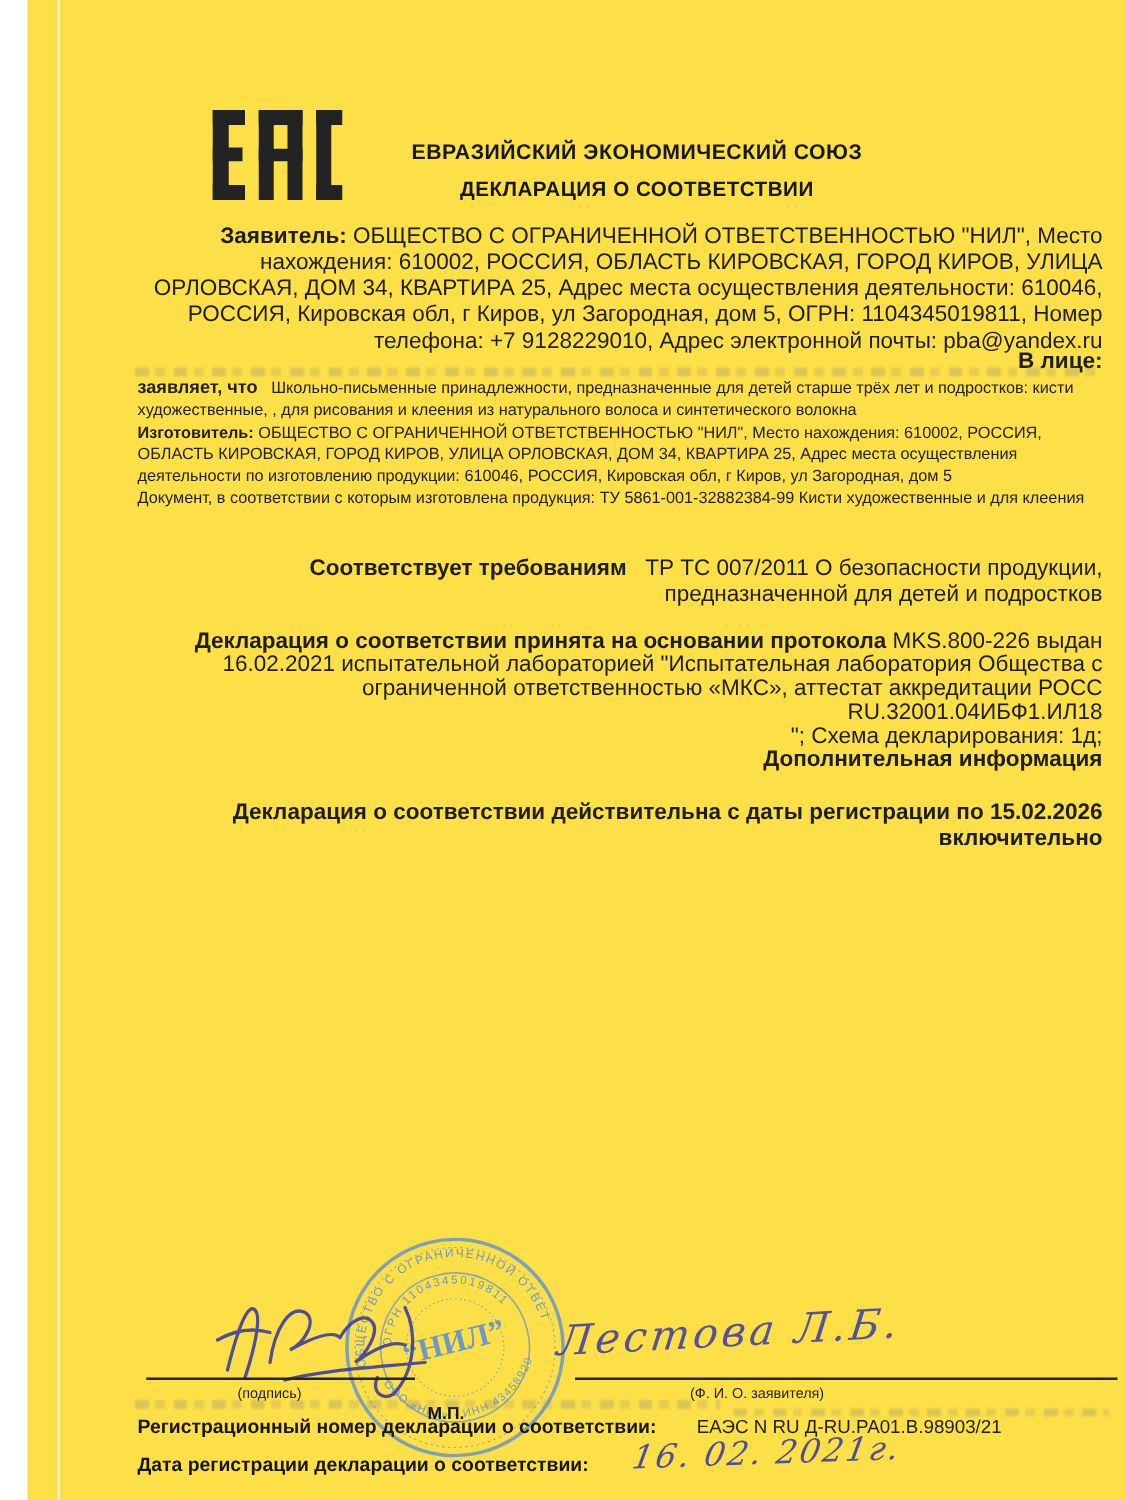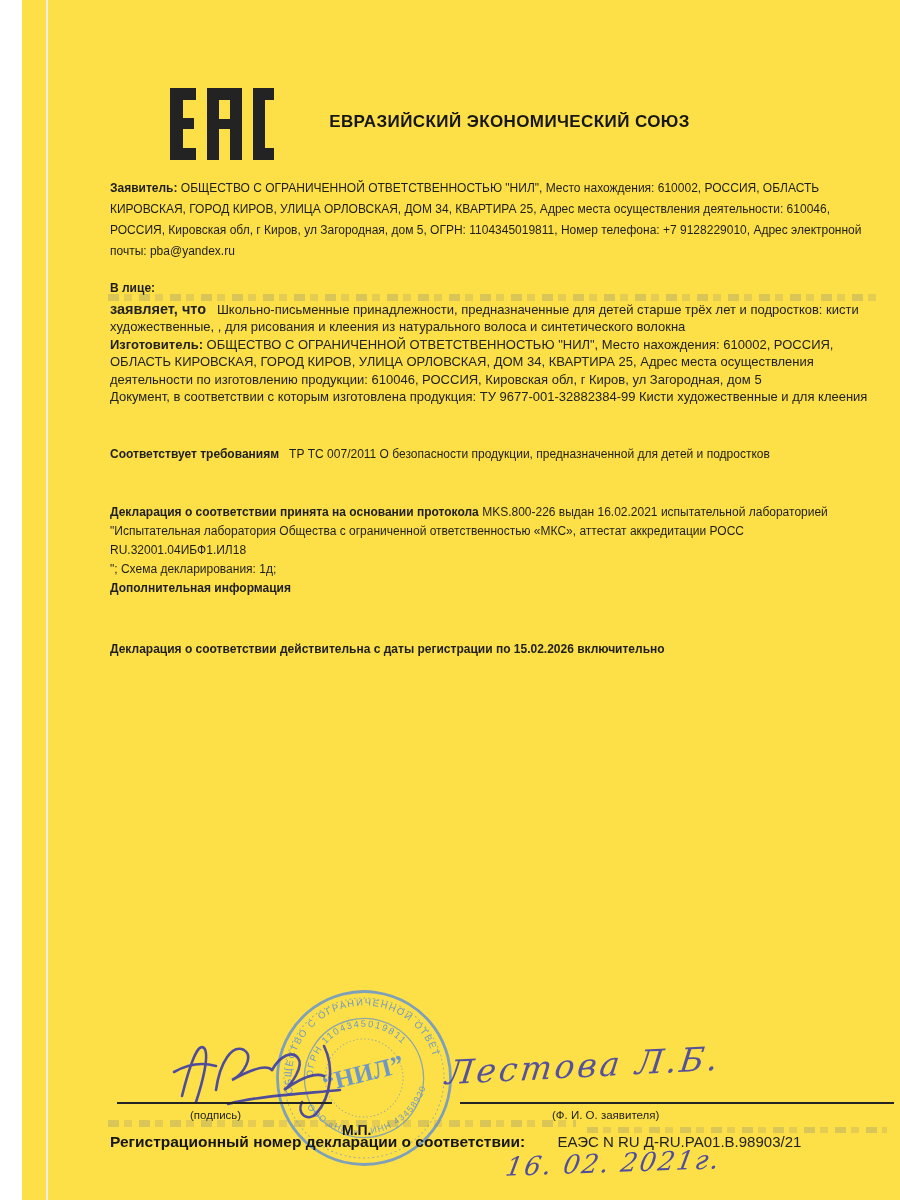--- a/index.html
+++ b/index.html
@@ -10,21 +10,21 @@
     margin-left:22px;
   }
   .edge-line{position:absolute;left:24px;top:0;width:2px;height:1200px;background:#ededed;}
   .b{font-weight:700;}
   
   .eac-logo{position:absolute;left:148px;top:88px;width:104px;height:72px;}
   .title-block{position:absolute;left:255px;top:112px;width:465px;text-align:center;}
   .title1{font-size:17px;font-weight:700;letter-spacing:.4px;color:#171717;}
   .title2{font-size:16.5px;font-weight:700;letter-spacing:.4px;margin-top:11px;color:#171717;}
   
-  .para{position:absolute;left:88px;width:772px;font-size:12px;line-height:21px;margin:0;color:#1e1e1e;}
+  .para{position:absolute;left:88px;width:772px;font-size:18px;line-height:21px;margin:0;color:#1e1e1e;text-align:right;}
   .small-block{position:absolute;left:88px;width:778px;font-size:13px;line-height:17.4px;color:#222;}
   .small-block .lead{font-size:14.5px;}
   .proto{line-height:19px;}
   .ghost{position:absolute;height:7px;filter:blur(.7px);opacity:.55;
     background:repeating-linear-gradient(90deg,rgba(125,125,130,.5) 0 11px,rgba(125,125,130,0) 11px 16px,rgba(125,125,130,.35) 16px 24px,rgba(125,125,130,0) 24px 31px);}
   
   .sig-line{position:absolute;height:2px;background:#242424;}
   .caption{position:absolute;font-size:11.5px;color:#232323;}
   .mp{position:absolute;font-size:14px;font-weight:700;color:#111;}
   .ink{color:#3e3ea8;font-family:"DejaVu Serif","Liberation Serif",serif;font-style:italic;}
@@ -55,20 +55,21 @@
       <rect x="37" y="0" width="35" height="12"></rect>
       <rect x="37" y="31" width="35" height="10"></rect>
       <rect x="83" y="0" width="12" height="72"></rect>
       <rect x="83" y="0" width="21" height="12"></rect>
       <rect x="83" y="60" width="21" height="12"></rect>
     </g>
   </svg>
 
   <div class="title-block">
     <div class="title1">ЕВРАЗИЙСКИЙ ЭКОНОМИЧЕСКИЙ СОЮЗ</div>
+    <div class="title2">ДЕКЛАРАЦИЯ О СООТВЕТСТВИИ</div>
   </div>
 
   <p class="para" style="top:178px;">
     <span class="b">Заявитель:</span>
     <span>ОБЩЕСТВО С ОГРАНИЧЕННОЙ ОТВЕТСТВЕННОСТЬЮ "НИЛ", Место нахождения: 610002, РОССИЯ, ОБЛАСТЬ КИРОВСКАЯ, ГОРОД КИРОВ, УЛИЦА ОРЛОВСКАЯ, ДОМ 34, КВАРТИРА 25, Адрес места осуществления деятельности: 610046, РОССИЯ, Кировская обл, г Киров, ул Загородная, дом 5, ОГРН: 1104345019811, Номер телефона: +7 9128229010, Адрес электронной почты: pba@yandex.ru</span>
   </p>
 
   <p class="para" style="top:278px;">
     <span class="b">В лице:</span>
   </p>
@@ -77,21 +78,21 @@
 
   <div class="small-block" style="top:301px;">
     <div>
       <span class="b lead">заявляет, что</span>&nbsp;&nbsp;
       <span>Школьно-письменные принадлежности, предназначенные для детей старше трёх лет и подростков: кисти художественные, , для рисования и клеения из натурального волоса и синтетического волокна</span>
     </div>
     <div>
       <span class="b">Изготовитель:</span>
       <span>ОБЩЕСТВО С ОГРАНИЧЕННОЙ ОТВЕТСТВЕННОСТЬЮ "НИЛ", Место нахождения: 610002, РОССИЯ, ОБЛАСТЬ КИРОВСКАЯ, ГОРОД КИРОВ, УЛИЦА ОРЛОВСКАЯ, ДОМ 34, КВАРТИРА 25, Адрес места осуществления деятельности по изготовлению продукции: 610046, РОССИЯ, Кировская обл, г Киров, ул Загородная, дом 5</span>
     </div>
-    <div>Документ, в соответствии с которым изготовлена продукция: ТУ 9677-001-32882384-99 Кисти художественные и для клеения</div>
+    <div>Документ, в соответствии с которым изготовлена продукция: ТУ 5861-001-32882384-99 Кисти художественные и для клеения</div>
   </div>
 
   <p class="para" style="top:444px;">
     <span class="b">Соответствует требованиям</span>&nbsp;&nbsp;
     <span>ТР ТС 007/2011 О безопасности продукции, предназначенной для детей и подростков</span>
   </p>
 
   <p class="para proto" style="top:503px;">
     <span class="b">Декларация о соответствии принята на основании протокола</span>
     <span>MKS.800-226  выдан 16.02.2021 испытательной лабораторией "Испытательная лаборатория Общества с ограниченной ответственностью «МКС», аттестат аккредитации РОСС RU.32001.04ИБФ1.ИЛ18</span><br>
@@ -147,14 +148,17 @@
   <div class="caption" style="left:530px;top:1109px;">(Ф. И. О. заявителя)</div>
   <div class="hand-name ink">Лестова Л.Б.</div>
 
   <div class="ghost" style="left:86px;top:1120px;width:468px;"></div>
   <div class="ghost" style="left:565px;top:1127px;width:300px;height:6px;"></div>
 
   <div class="reg-row" style="top:1133px;">
     <span class="b">Регистрационный номер декларации о соответствии:</span>
     <span class="reg-val">ЕАЭС N RU Д-RU.РА01.В.98903/21</span>
   </div>
+  <div class="reg-row" style="top:1164px;">
+    <span class="b">Дата регистрации декларации о соответствии:</span>
+  </div>
   <div class="hand-date ink">16. 02. 2021г.</div>
 </div>
 
 </body></html>

